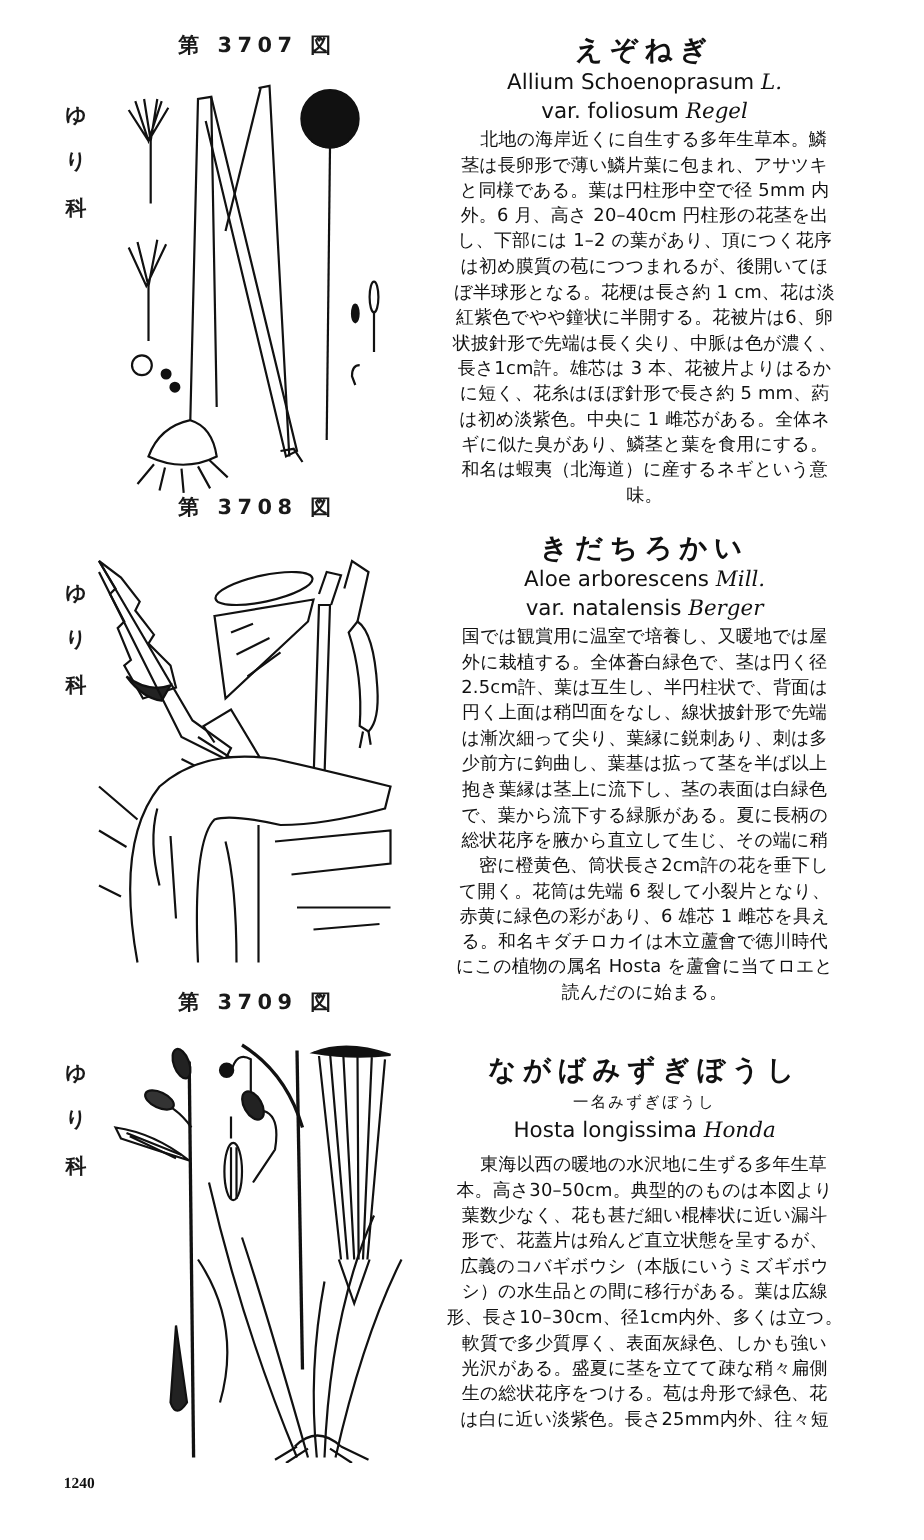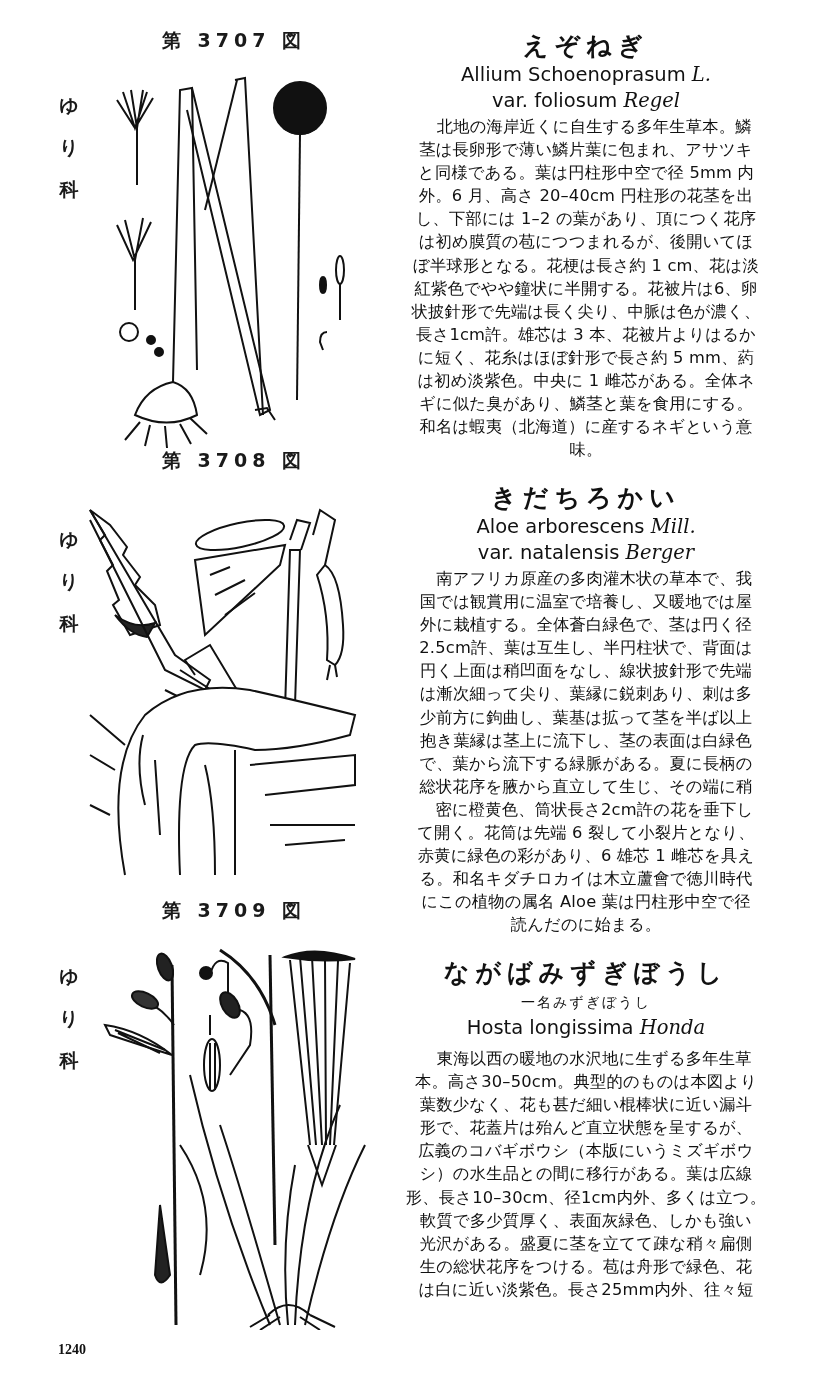--- a/index.html
+++ b/index.html
@@ -136,35 +136,34 @@
   <div class="jp-name">きだちろかい</div>
   <div class="sci">
     <span>Aloe arborescens</span>
     <i>Mill.</i>
   </div>
   <div class="sci">
     <span>var. natalensis</span>
     <i>Berger</i>
   </div>
   <div class="body-lines">
-    <div>　南アフリカ原産の多肉灌木状の草本で、我</div>
     <div>国では観賞用に温室で培養し、又暖地では屋</div>
     <div>外に栽植する。全体蒼白緑色で、茎は円く径</div>
     <div>2.5cm許、葉は互生し、半円柱状で、背面は</div>
     <div>円く上面は稍凹面をなし、線状披針形で先端</div>
     <div>は漸次細って尖り、葉縁に鋭刺あり、刺は多</div>
     <div>少前方に鉤曲し、葉基は拡って茎を半ば以上</div>
     <div>抱き葉縁は茎上に流下し、茎の表面は白緑色</div>
     <div>で、葉から流下する緑脈がある。夏に長柄の</div>
     <div>総状花序を腋から直立して生じ、その端に稍</div>
     <div>ゝ密に橙黄色、筒状長さ2cm許の花を垂下し</div>
     <div>て開く。花筒は先端 6 裂して小裂片となり、</div>
     <div>赤黄に緑色の彩があり、6 雄芯 1 雌芯を具え</div>
     <div>る。和名キダチロカイは木立蘆會で徳川時代</div>
-    <div>にこの植物の属名 Aloe 葉は円柱形中空で径</div>
+    <div>にこの植物の属名 Hosta を蘆會に当てロエと</div>
     <div>読んだのに始まる。</div>
   </div>
 </div>
 
 <div class="fig-no" style="left:162px; top:898px;">第 3709 図</div>
 <div class="family" style="left:57px; top:955px;">
   <span>ゆ</span>
   <span>り</span>
   <span>科</span>
 </div>

